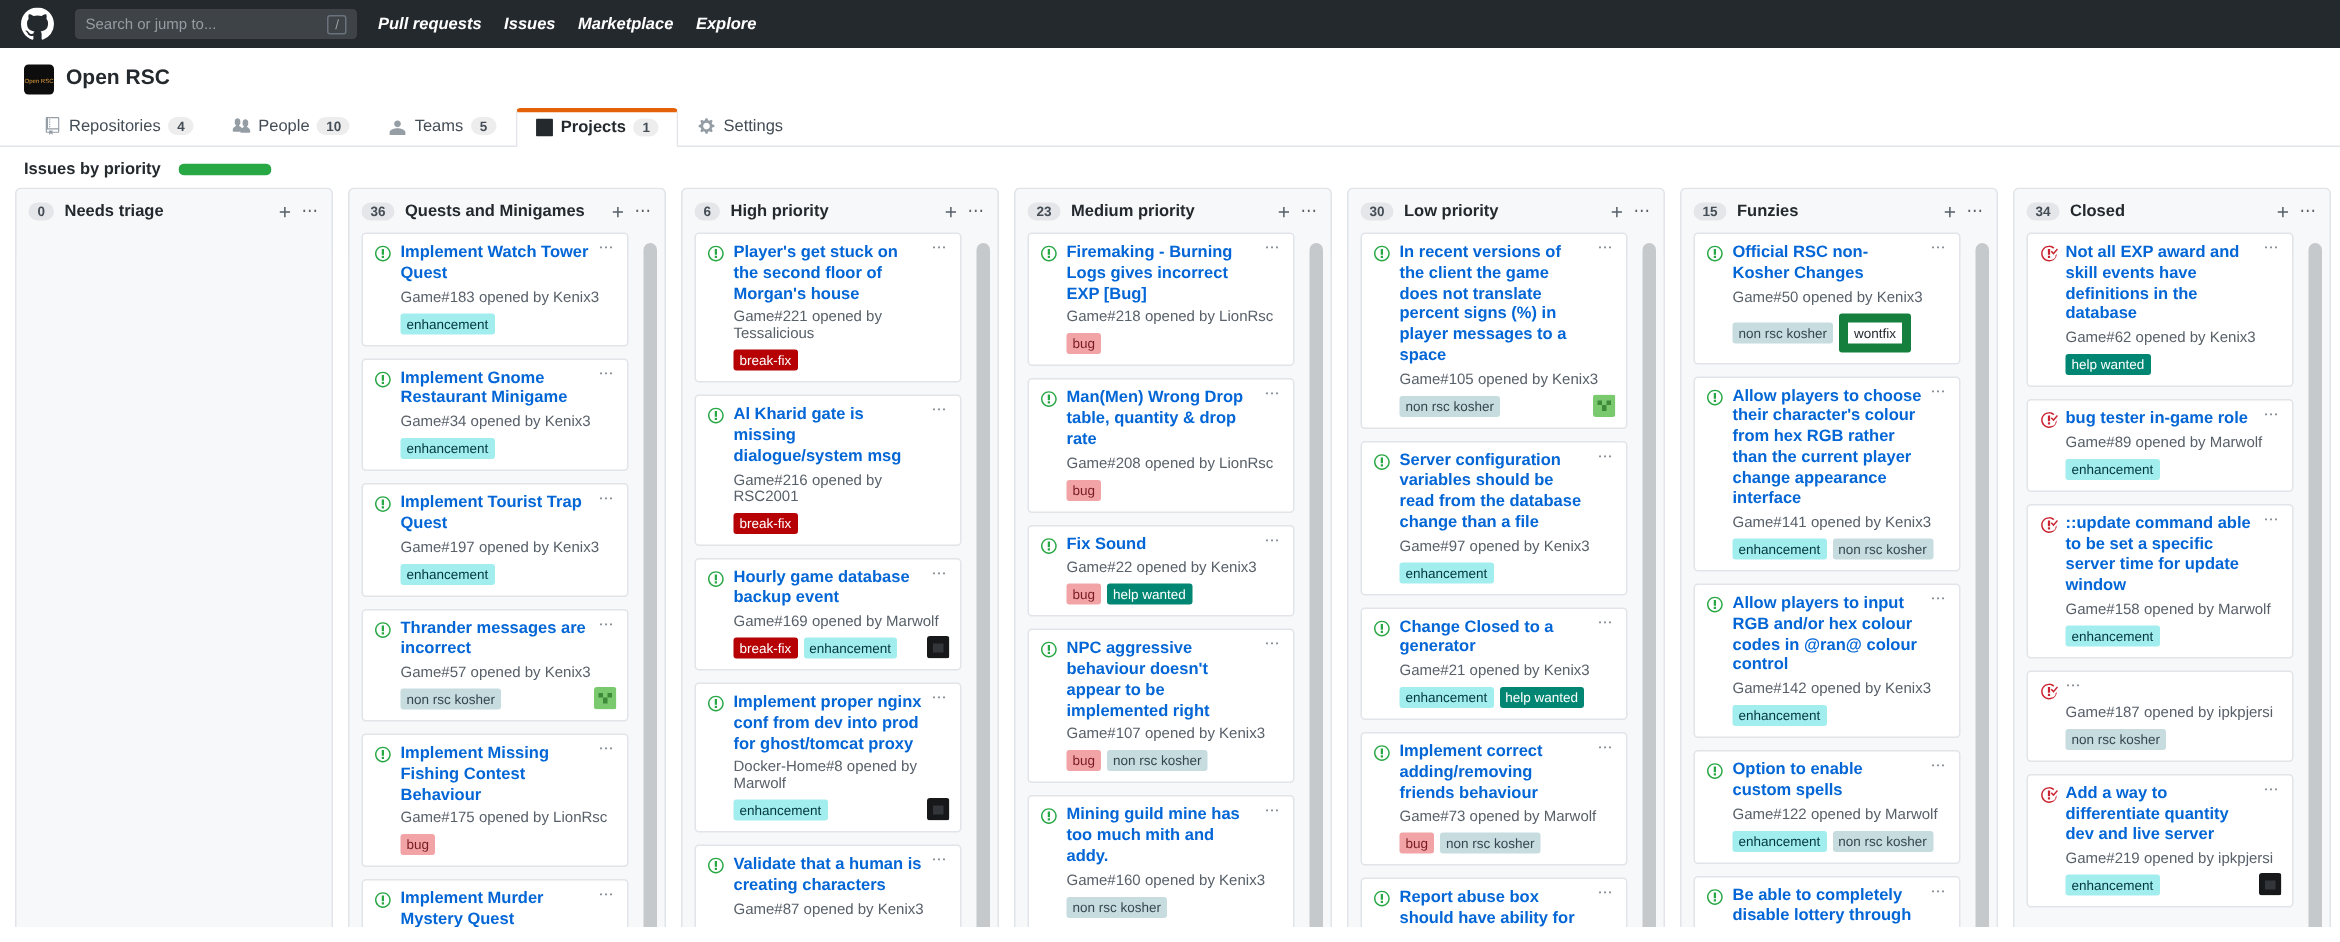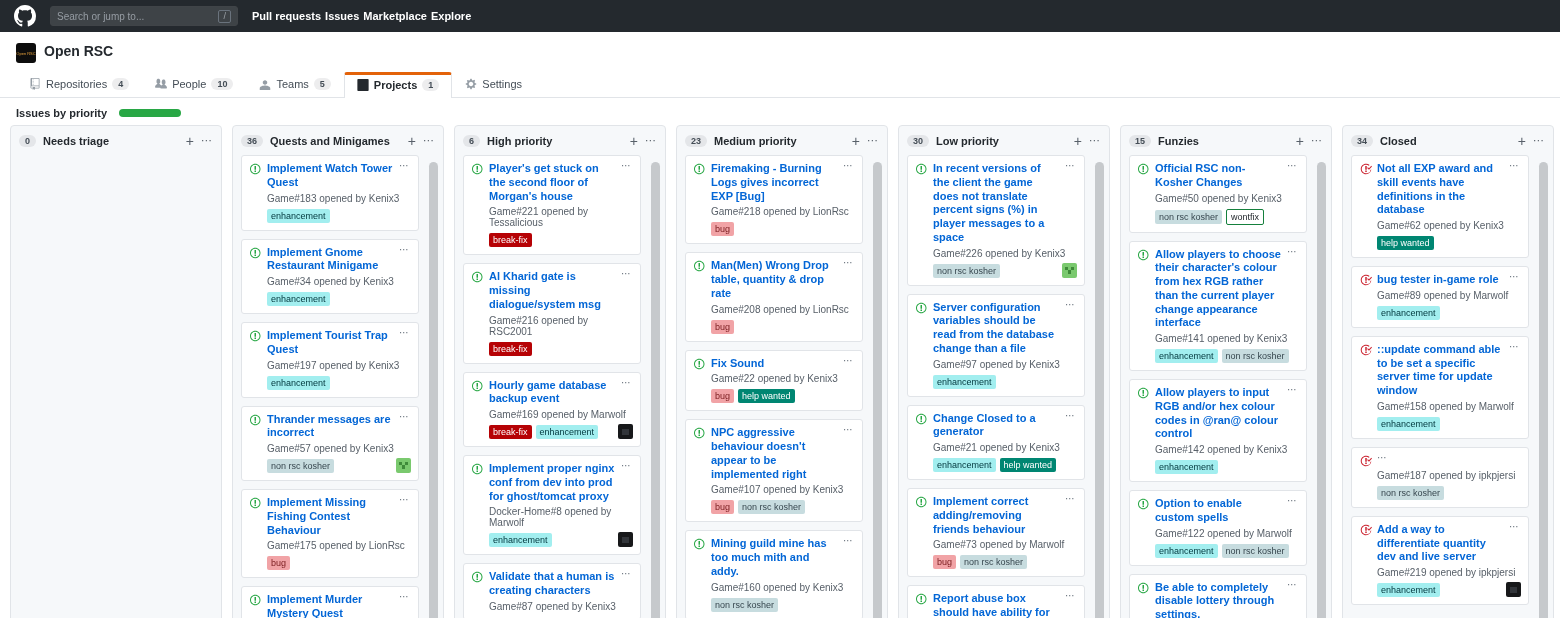--- a/index.html
+++ b/index.html
@@ -8,21 +8,21 @@
 
   
   .navbar { height:32px; background:#24292e; display:flex; align-items:center; padding:0 14px; gap:14px; }
   .gh-logo { width:22px; height:22px; flex:none; }
   .search-box { width:188px; height:20px; background:#3e4347; border:1px solid #404448; border-radius:3px;
     display:flex; align-items:center; padding:0 6px; gap:4px; }
   .search-box input { flex:1; background:transparent; border:0; outline:0; color:#c6cbd1; font-size:10px; min-width:0; }
   .search-box input::placeholder { color:#969c a3; color:#969ca3; }
   .slash-hint { border:1px solid #6a737d; color:#9ba0a6; border-radius:2px; font-size:9px; line-height:11px;
     padding:0 4px; }
-  .nav-links { display:flex; gap:4px; }
+  .nav-links { display:flex; gap:15px;font-style:italic; }
   .nav-links a { color:#fff; font-size:11px; font-weight:bold; text-decoration:none; }
 
   
   .org-head { display:flex; align-items:flex-start; gap:8px; padding:11px 16px 8px; }
   .org-avatar { width:20px; height:20px; background:#0d0d0d; border-radius:3px; color:#e8a33d;
     font-size:4px; display:flex; align-items:center; justify-content:center; overflow:hidden; flex:none; }
   .org-name { font-size:14px; font-weight:bold; color:#24292e; }
 
   
   .tabs { display:flex; align-items:flex-end; padding:0 16px; border-bottom:1px solid #e1e4e8; }
@@ -410,21 +410,21 @@
       </div>
       <div class="cards">
         <article class="card">
           <div class="card-top">
             <svg class="issue-ico" viewBox="0 0 16 16">
               <path fill="#28a745" d="M7 2.3c3.14 0 5.7 2.56 5.7 5.7s-2.56 5.7-5.7 5.7A5.71 5.71 0 0 1 1.3 8c0-3.14 2.56-5.7 5.7-5.7zM7 1C3.14 1 0 4.14 0 8s3.14 7 7 7 7-3.14 7-7-3.14-7-7-7zm1 3H6v5h2V4zm0 6H6v2h2v-2z"></path>
             </svg>
             <a href="#" class="card-title">In recent versions of the client the game does not translate percent signs (%) in player messages to a space</a>
             <span class="card-menu">⋯</span>
           </div>
-          <div class="card-meta">Game#226 opened by Kenix3</div>
+          <div class="card-meta">Game#105 opened by Kenix3</div>
           <div class="card-labels">
             <span class="chip" style="background:#c7dcdf;color:#37474f;border:none">non rsc kosher</span>
           </div>
           <span class="card-avatar"><svg width="15" height="15">
               <rect width="15" height="15" fill="#7ac96e"></rect>
               <rect x="3" y="4" width="3" height="3" fill="#3e8a39"></rect>
               <rect x="9" y="4" width="3" height="3" fill="#3e8a39"></rect>
               <rect x="6" y="7" width="3" height="4" fill="#3e8a39"></rect>
             </svg></span>
         </article>
@@ -493,21 +493,21 @@
           <div class="card-top">
             <svg class="issue-ico" viewBox="0 0 16 16">
               <path fill="#28a745" d="M7 2.3c3.14 0 5.7 2.56 5.7 5.7s-2.56 5.7-5.7 5.7A5.71 5.71 0 0 1 1.3 8c0-3.14 2.56-5.7 5.7-5.7zM7 1C3.14 1 0 4.14 0 8s3.14 7 7 7 7-3.14 7-7-3.14-7-7-7zm1 3H6v5h2V4zm0 6H6v2h2v-2z"></path>
             </svg>
             <a href="#" class="card-title">Official RSC non-Kosher Changes</a>
             <span class="card-menu">⋯</span>
           </div>
           <div class="card-meta">Game#50 opened by Kenix3</div>
           <div class="card-labels">
             <span class="chip" style="background:#c7dcdf;color:#37474f;border:none">non rsc kosher</span>
-            <span class="chip" style="background:#ffffff;color:#24292e;border:1px solid #15803d">wontfix</span>
+            <span class="chip" style="background:#ffffff;color:#24292e;border:6px solid #15803d">wontfix</span>
           </div>
         </article>
         <article class="card">
           <div class="card-top">
             <svg class="issue-ico" viewBox="0 0 16 16">
               <path fill="#28a745" d="M7 2.3c3.14 0 5.7 2.56 5.7 5.7s-2.56 5.7-5.7 5.7A5.71 5.71 0 0 1 1.3 8c0-3.14 2.56-5.7 5.7-5.7zM7 1C3.14 1 0 4.14 0 8s3.14 7 7 7 7-3.14 7-7-3.14-7-7-7zm1 3H6v5h2V4zm0 6H6v2h2v-2z"></path>
             </svg>
             <a href="#" class="card-title">Allow players to choose their character's colour from hex RGB rather than the current player change appearance interface</a>
             <span class="card-menu">⋯</span>
           </div>

